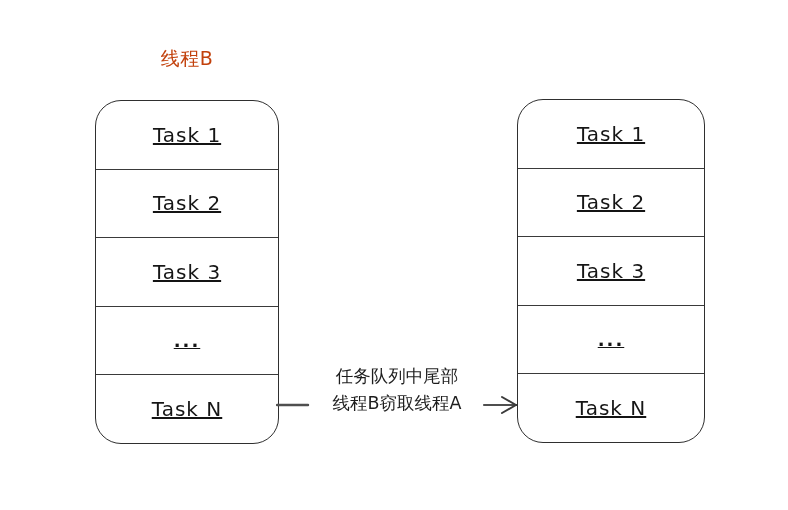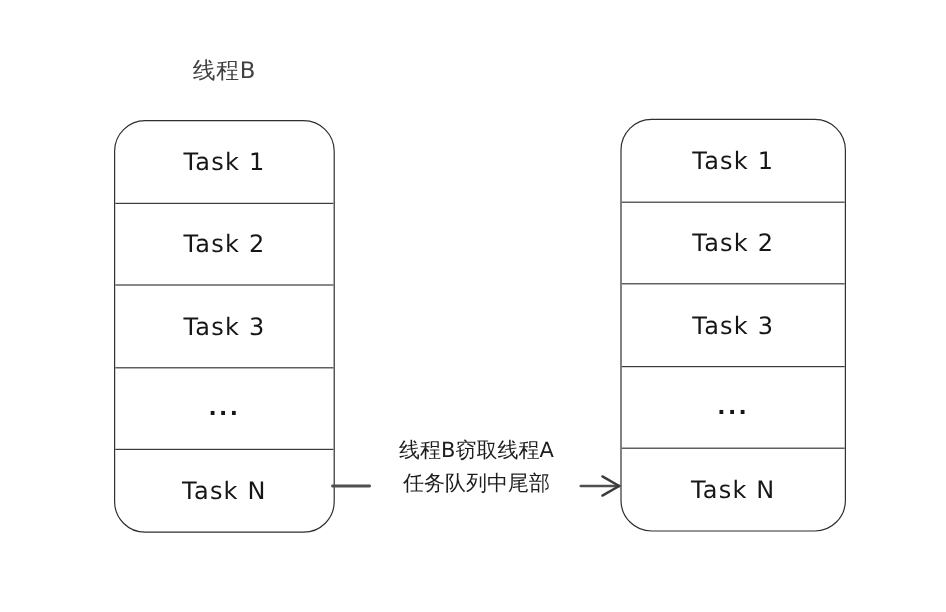--- a/index.html
+++ b/index.html
@@ -16,32 +16,33 @@
     overflow: hidden;
   }
   .canvas {
     position: absolute;
     inset: 0;
   }
   .queue-title {
     position: absolute;
     text-align: center;
     font-size: 19px;
-    color: #404040;
+    color: #c2410c;
     letter-spacing: 0.5px;
   }
   .queue-box {
     position: absolute;
     border: 1.6px solid #2f2f2f;
     border-radius: 26px;
     background: #ffffff;
     display: flex;
     flex-direction: column;
     box-sizing: border-box;
     overflow: hidden;
+    text-decoration: underline;
   }
   .queue-row {
     flex: 1 1 0;
     display: flex;
     align-items: center;
     justify-content: center;
     font-size: 20px;
     letter-spacing: 1px;
     color: #161616;
     border-bottom: 1.6px solid #3a3a3a;
@@ -92,22 +93,22 @@
 
   <div class="queue-box" id="right-box">
     <div class="queue-row">Task 1</div>
     <div class="queue-row">Task 2</div>
     <div class="queue-row">Task 3</div>
     <div class="queue-row ellipsis-row">...</div>
     <div class="queue-row">Task N</div>
   </div>
 
   <div class="annotation">
+    <div>任务队列中尾部</div>
     <div>线程B窃取线程A</div>
-    <div>任务队列中尾部</div>
   </div>
 
   <svg class="connector" id="arrow-left-segment" width="34" height="22">
     <line x1="1" y1="11" x2="32" y2="11" stroke="#4f4f4f" stroke-width="2.4" stroke-linecap="round"></line>
   </svg>
 
   <svg class="connector" id="arrow-head-segment" width="38" height="22">
     <line x1="2" y1="11" x2="34" y2="11" stroke="#4f4f4f" stroke-width="2.2" stroke-linecap="round"></line>
     <line x1="20" y1="3" x2="34" y2="11" stroke="#3a3a3a" stroke-width="2" stroke-linecap="round"></line>
     <line x1="20" y1="19" x2="34" y2="11" stroke="#3a3a3a" stroke-width="2" stroke-linecap="round"></line>

